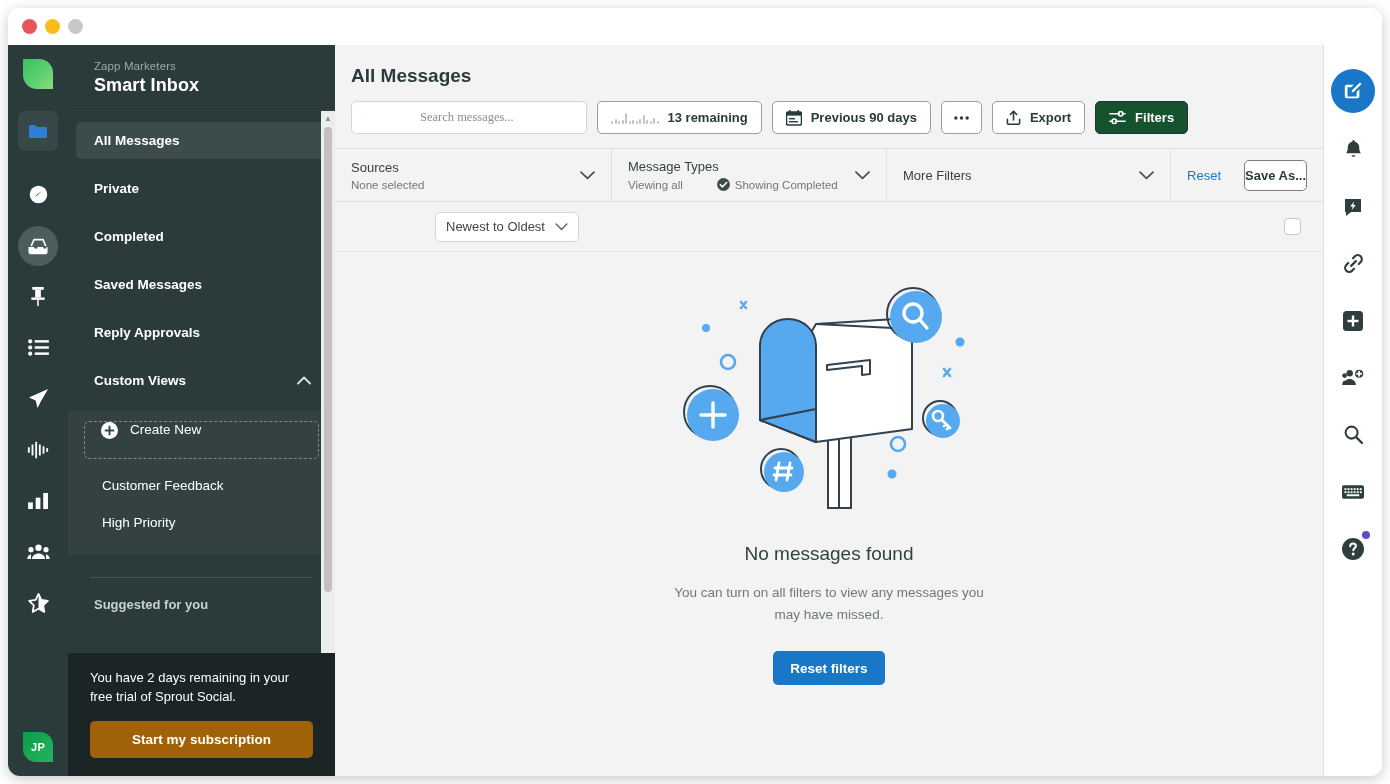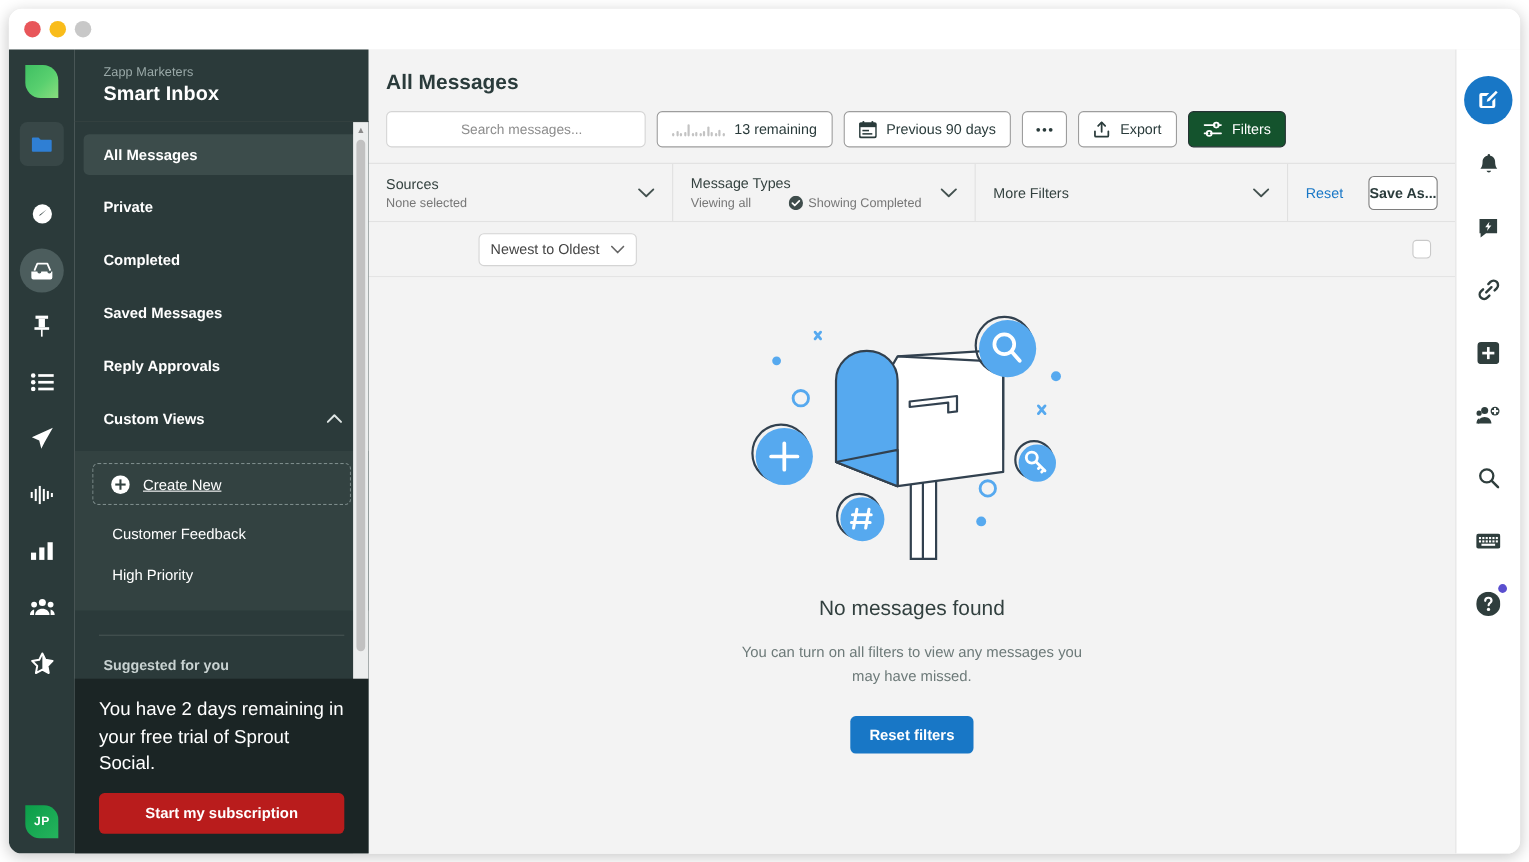--- a/index.html
+++ b/index.html
@@ -113,23 +113,23 @@
   }
   .nav-item.selected { background: #3c4c4b; }
   #custom-views-body {
     background: #334241;
     padding: 11px 8px 14px 8px;
     margin: 0 0 0 0;
   }
   .create-new {
     height: 38px; margin: 0 8px 8px 8px;
     border: 1px dashed #7d8c8b; border-radius: 5px;
-    display: flex; align-items: center; gap: 12px;
+    display: flex; gap: 12px;
     padding-left: 16px;
-    color: #ffffff; font-size: 13.5px; text-decoration: underline;
+    color: #ffffff; font-size: 13.5px;
   }
   .cv-item {
     height: 37px; display: flex; align-items: center;
     padding-left: 18px; margin: 0 8px;
     color: #ffffff; font-size: 13.5px; text-align: center;
   }
   .nav-divider {
     margin: 22px 22px 0 22px; height: 1px; background: #465453;
   }
   .suggested-label {
@@ -149,50 +149,50 @@
     position: absolute; left: 3px; top: 16px;
     width: 8px; height: 465px; background: #c1c1c1; border-radius: 4px;
   }
 
   
   #trial {
     position: absolute; left: 0; bottom: 0; width: 267px;
     background: #1b2525;
     padding: 16px 22px 18px 22px;
   }
-  #trial .msg { color: #ffffff; font-size: 17px; line-height: 1.45; }
+  #trial .msg { color: #ffffff; font-size: 13px; line-height: 1.45; }
   #trial .sub-btn {
     margin-top: 14px; height: 37px; width: 100%;
-    background: #b91c1c; border-radius: 5px;
+    background: #a16207; border-radius: 5px;
     color: #fff; font-size: 13.5px; font-weight: bold;
     display: flex; align-items: center; justify-content: center;
   }
 
   
   #main { flex: 1; background: #f3f3f3; display: flex; flex-direction: column; min-width: 0; }
   #main-head { padding: 20px 16px 0 16px; }
   #page-title { font-size: 19px; font-weight: bold; color: #2a3b3b; margin-bottom: 14px; }
   #toolbar { display: flex; align-items: center; gap: 10px; padding-bottom: 14px; }
 
   .search-box {
     width: 236px; height: 33px; background: #fff;
     border: 1px solid #d4d4d4; border-radius: 5px;
     display: flex; align-items: center; padding: 0 10px; gap: 10px;
   }
   .search-box input {
     border: none; outline: none; flex: 1; font-size: 12.5px;
-    color: #c2410c; font-family: Liberation Sans, sans-serif; background: transparent; margin-left: 47px;
+    color: #c2410c; font-family: Liberation Serif, serif; background: transparent; margin-left: 47px;
   }
   .search-box input::placeholder { color: #8d8d8d; }
 
   .tb-btn {
     height: 33px; background: #fff;
     border: 1px solid #9d9d9d; border-radius: 5px;
     display: flex; align-items: center; gap: 9px; padding: 0 13px;
-    font-size: 13px; font-weight: normal; color: #2a3b3b;
+    font-size: 13px; font-weight: bold; color: #2a3b3b;
   }
   .tb-btn.dark { background: #14532d; border-color: #253333; color: #fff; }
   .tb-btn.icononly { padding: 0 11px; }
   .spark { display: flex; align-items: flex-end; gap: 1.5px; height: 13px; }
   .spark i { display: block; width: 2px; background: #c3c3c3; border-radius: 1px; }
 
   
   #filterbar {
     background: #f3f3f3; border-top: 1px solid #e0e0e0; border-bottom: 1px solid #e0e0e0;
     display: flex; height: 54px;

